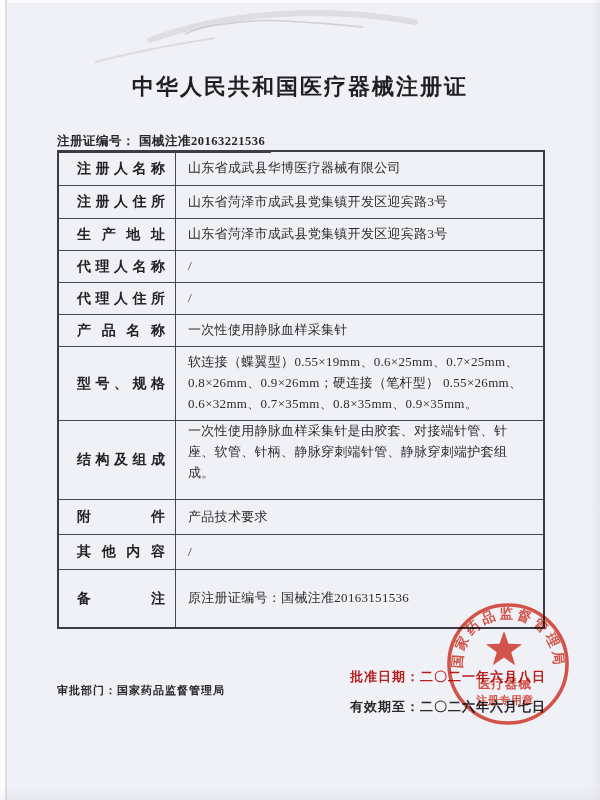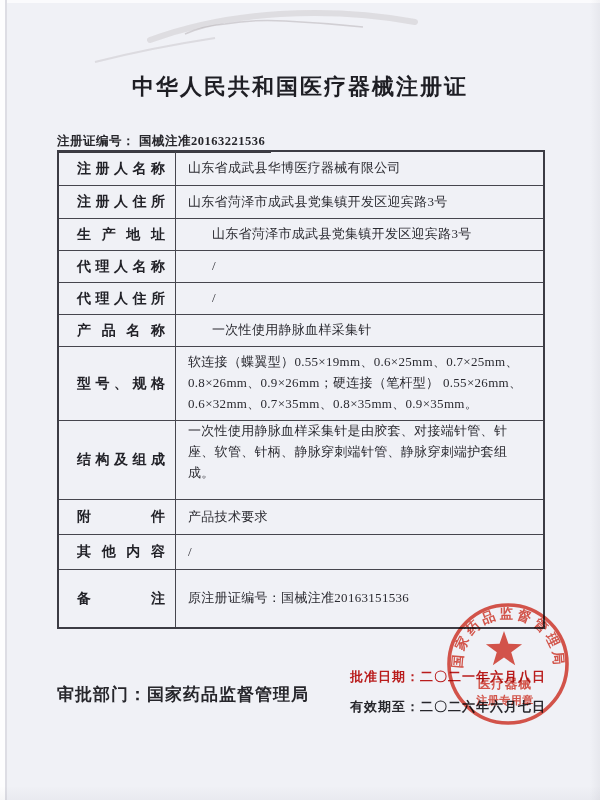--- a/index.html
+++ b/index.html
@@ -51,28 +51,28 @@
     display:inline-block;width:88px;
     font-size:14px;font-weight:bold;color:#222228;
     text-align:justify;text-align-last:justify;
   }
   .cell-value{
     flex:1;display:flex;align-items:center;box-sizing:border-box;
     padding:3px 10px 3px 12px;
     font-size:13px;line-height:1.6;color:#2a2a30;
     letter-spacing:0.3px;
   }
-  .h34{height:34px;} .h33{height:33px;} .h32{height:32px;gap:24px;}
+  .h34{height:34px;} .h33{height:33px;} .h32{height:32px;}
   .h74{height:74px;} .h79{height:79px;} .h41{height:41px;}
   .h35{height:35px;} .h57{height:57px;}
   .h79 .cell-value{align-items:center;padding-bottom:18px;}
 
   .dept-line{
     position:absolute;left:57px;top:683px;
-    font-size:17px;font-weight:bold;letter-spacing:1px;color:#26262b;
+    font-size:11px;font-weight:bold;letter-spacing:1px;color:#26262b;
   }
   .date-line1{
     position:absolute;right:54px;top:668px;
     font-size:13px;font-weight:bold;letter-spacing:1px;color:#b91c1c;
   }
   .date-line2{
     position:absolute;right:54px;top:698px;
     font-size:13px;font-weight:bold;letter-spacing:1px;color:#26262b;
   }
 

